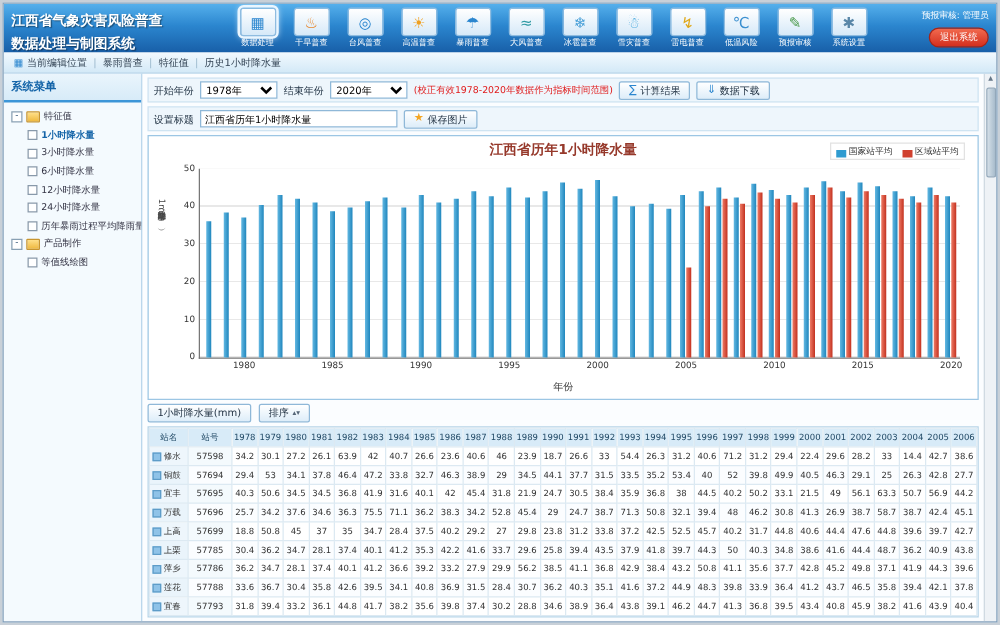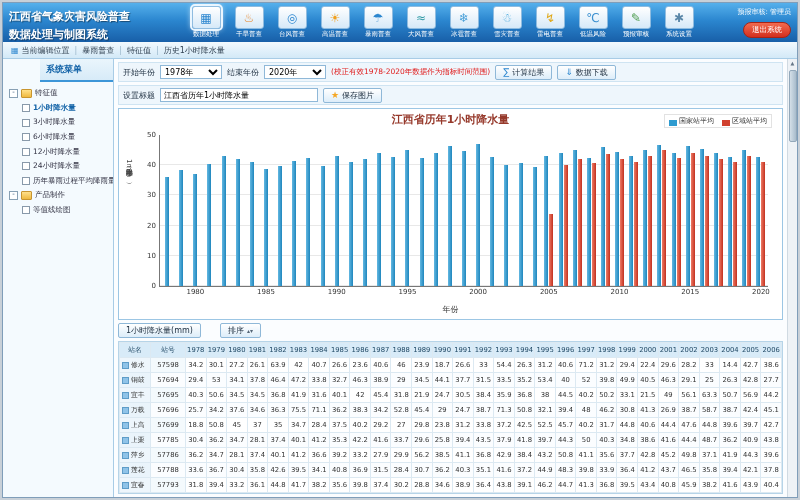--- a/index.html
+++ b/index.html
@@ -21,21 +21,21 @@
   
   .crumbbar{height:16px;flex:none;background:linear-gradient(#f2f9fe,#d3e9f7);border-bottom:1px solid #a8cce6;display:flex;align-items:center;gap:5px;padding:0 8px;font-size:8px;color:#345;}
   .crumb{display:flex;align-items:center;gap:3px;cursor:pointer;white-space:nowrap;}
   .crumb-sep{color:#9ab8cc;}
   .crumb-ic{color:#2b86cf;font-size:8px;}
 
   .main{flex:1;display:flex;min-height:0;}
 
   
   .sidebar{width:110px;flex:none;background:#f4fafe;border-right:1px solid #a8cce6;display:flex;flex-direction:column;overflow:hidden;}
-  .sb-title{background:linear-gradient(#eaf5fc,#d7ebf8);color:#1464a8;font-weight:bold;font-size:9px;padding:4px 6px;border-bottom:2px solid #3d96d8;margin-left:37px;}
+  .sb-title{background:linear-gradient(#eaf5fc,#d7ebf8);color:#1464a8;font-weight:bold;font-size:9px;padding:4px 6px;border-bottom:2px solid #3d96d8;}
   .tree{padding:4px 2px 4px 6px;font-size:7.5px;color:#334;line-height:1.95;}
   .tnode{display:flex;align-items:center;gap:3px;cursor:pointer;white-space:nowrap;}
   .tkids{margin-left:13px;}
   .tleaf{display:flex;align-items:center;gap:3px;cursor:pointer;white-space:nowrap;}
   .tleaf.current{color:#1464a8;font-weight:bold;}
   .tgl{width:7px;height:7px;flex:none;border:1px solid #88a0b4;background:#fff;font-size:7px;line-height:5px;text-align:center;color:#357;}
   .folder{display:inline-block;width:9px;height:7px;flex:none;background:linear-gradient(#ffe08a,#efb93f);border:1px solid #c8952f;border-radius:1px;}
   .cb{display:inline-block;width:6px;height:6px;flex:none;border:1px solid #8899aa;background:#fff;}
 
   
@@ -59,21 +59,21 @@
   .bg{flex:1;display:flex;align-items:flex-end;justify-content:center;gap:1px;height:100%;}
   .bar{width:4px;}
   .bar.b{background:linear-gradient(90deg,#63b8e2,#1f86bd);}
   .bar.r{background:linear-gradient(90deg,#ee7b66,#c3311f);}
   .ytick{position:absolute;right:100%;margin-right:4px;font-size:7px;color:#333;transform:translateY(50%);line-height:1;}
   .xtick{position:absolute;top:100%;margin-top:3px;font-size:7px;color:#333;transform:translateX(-50%);line-height:1;}
   .ylab{position:absolute;left:5px;top:50px;bottom:40px;display:flex;align-items:center;writing-mode:vertical-rl;font-size:7px;color:#444;}
   .xlab{position:absolute;bottom:4px;left:50%;transform:translateX(-50%);font-size:8px;color:#333;}
 
   
-  .tctrl{display:flex;align-items:center;gap:19px;flex:none;height:15px;}
+  .tctrl{display:flex;align-items:center;gap:6px;flex:none;height:15px;}
   .tbl-wrap{flex:1;min-height:0;overflow:hidden;border:1px solid #b6d4e8;background:#fff;}
   table{border-collapse:collapse;width:100%;table-layout:fixed;font-size:6.8px;color:#333;}
   th,td{border:1px solid #dce9f2;padding:1px 0;text-align:center;white-space:nowrap;overflow:hidden;height:12px;}
   thead th{background:#d8ebf8;font-weight:normal;color:#224a66;}
   td.nm{text-align:left;padding-left:2px;background:#eef6fc;}
   td.idc{background:#f4fafd;}
   tbody tr:nth-child(even) td{background-color:#fbfdff;}
   tbody tr:nth-child(even) td.nm{background-color:#eaf4fb;}
   .row-ic{display:inline-block;width:5px;height:5px;background:#8fc3e8;border:1px solid #5e9cc8;margin-right:2px;vertical-align:middle;}
 

